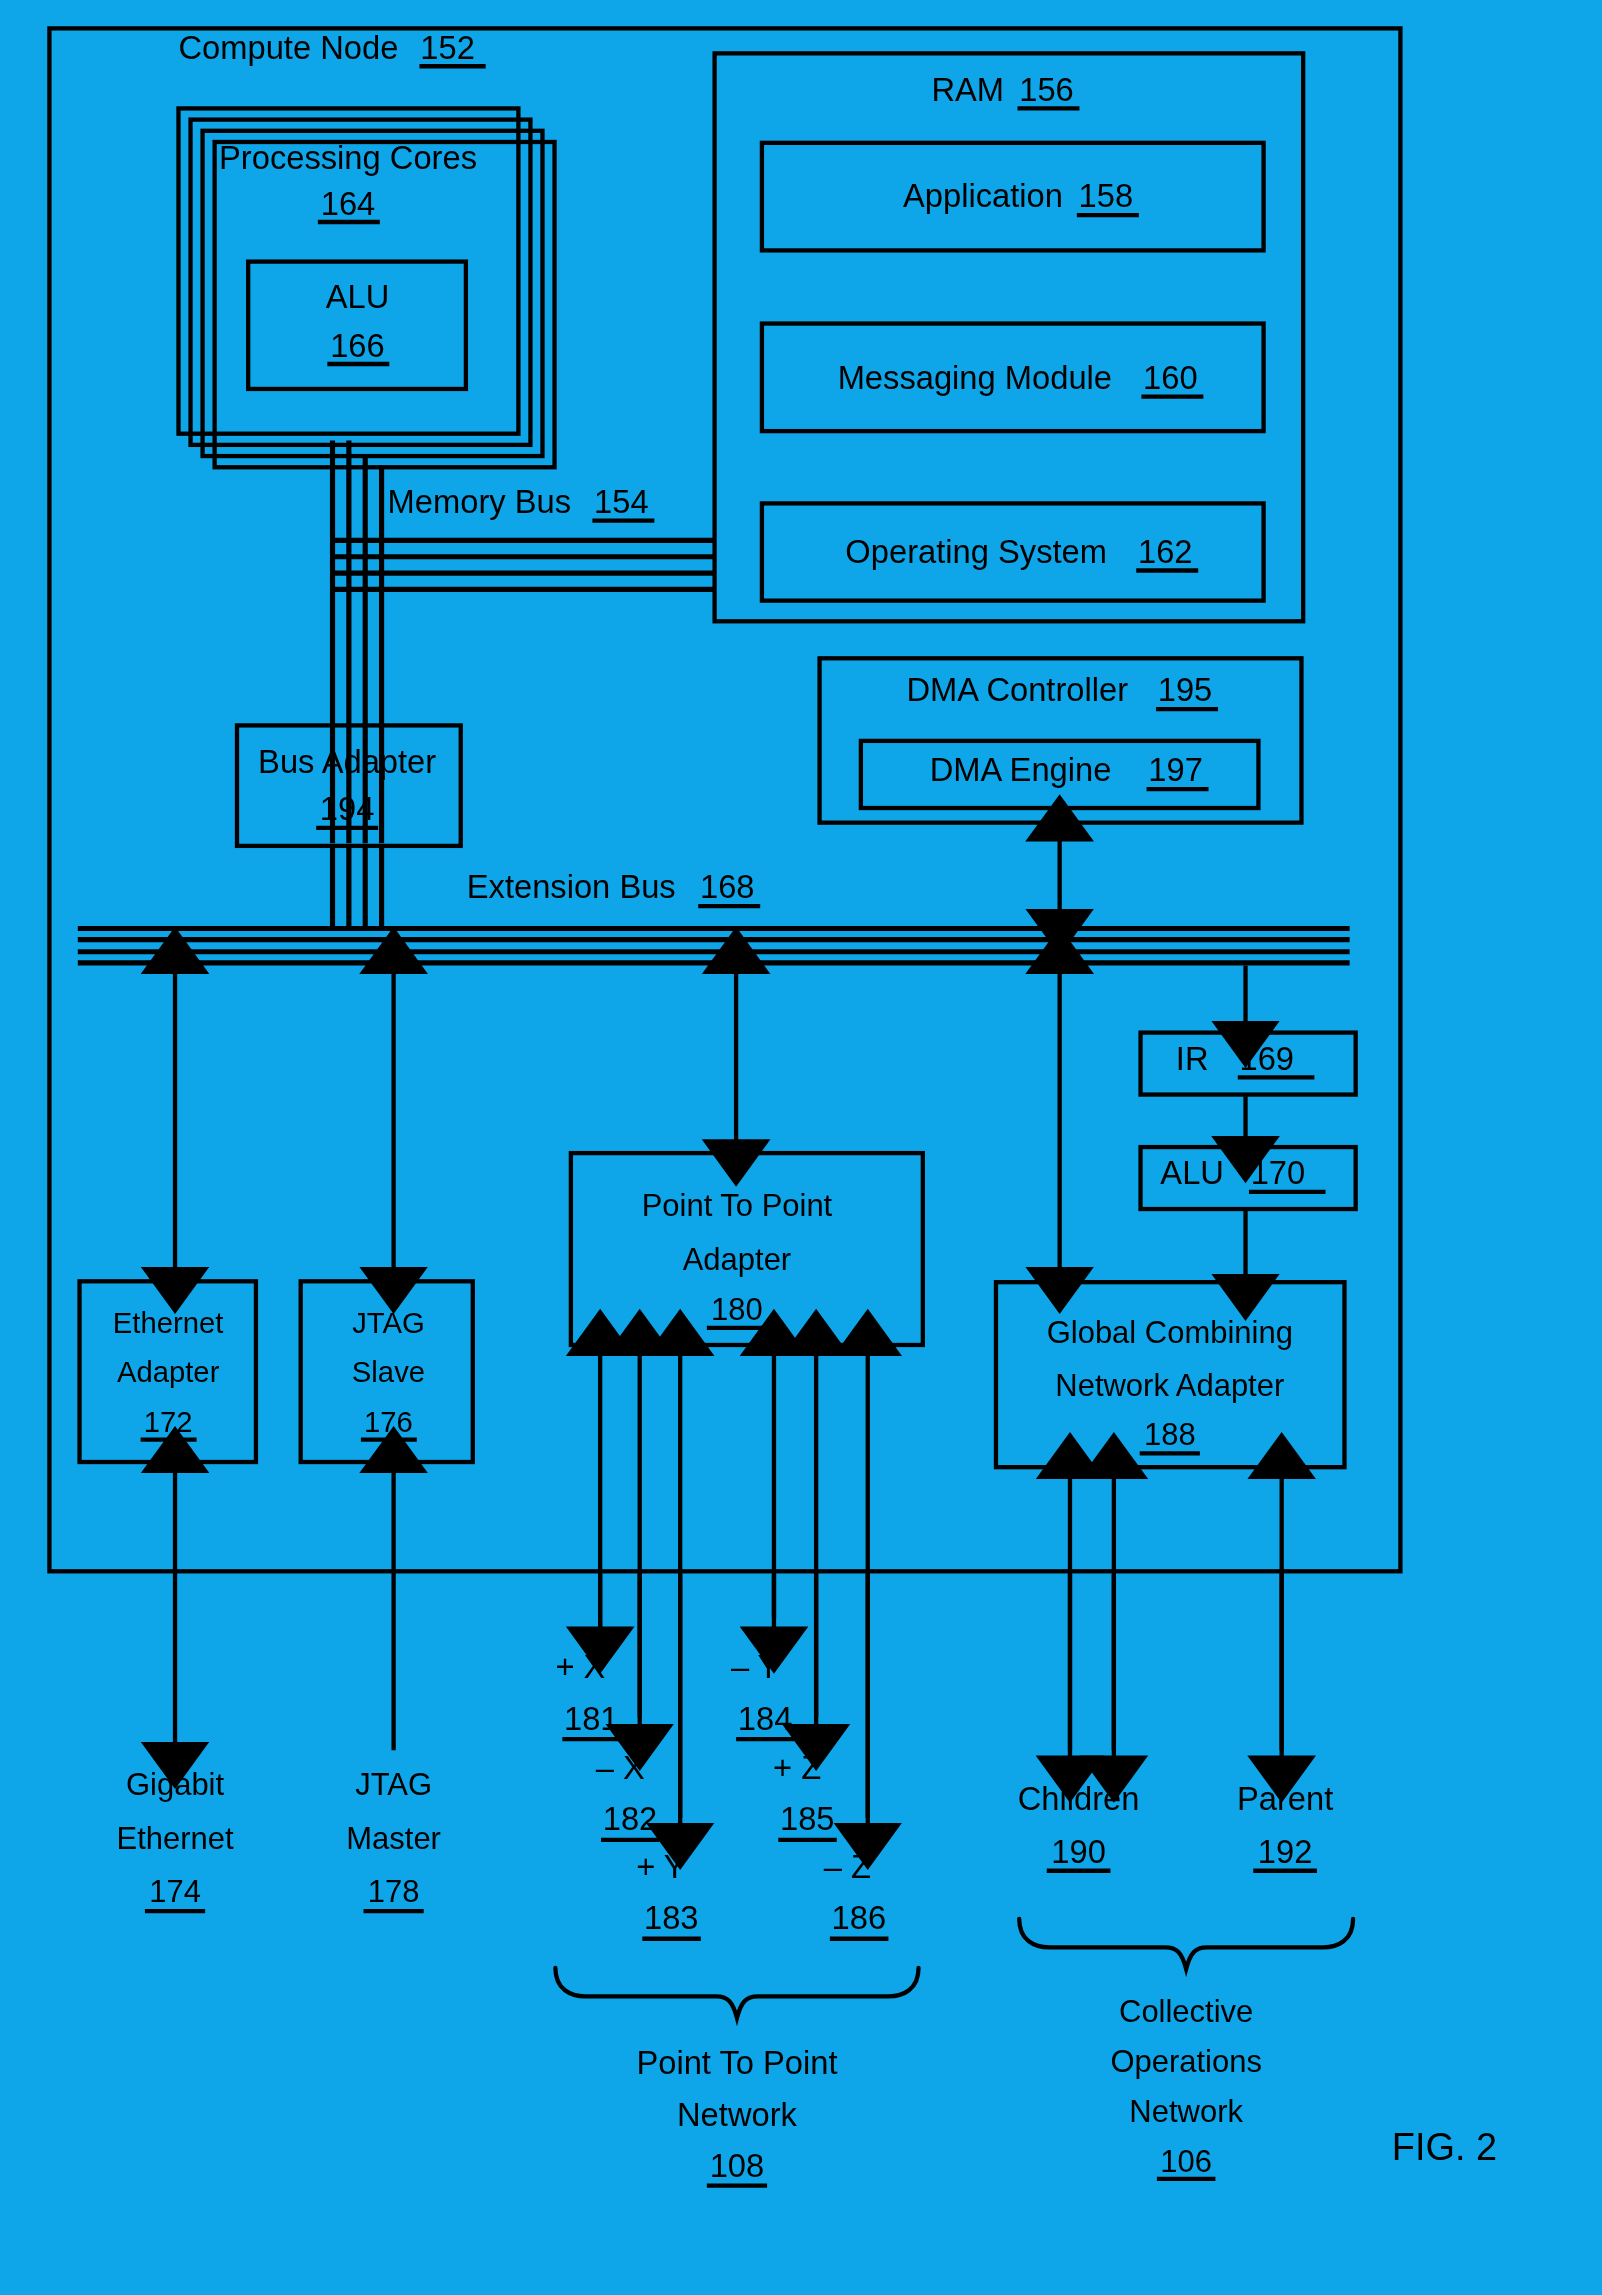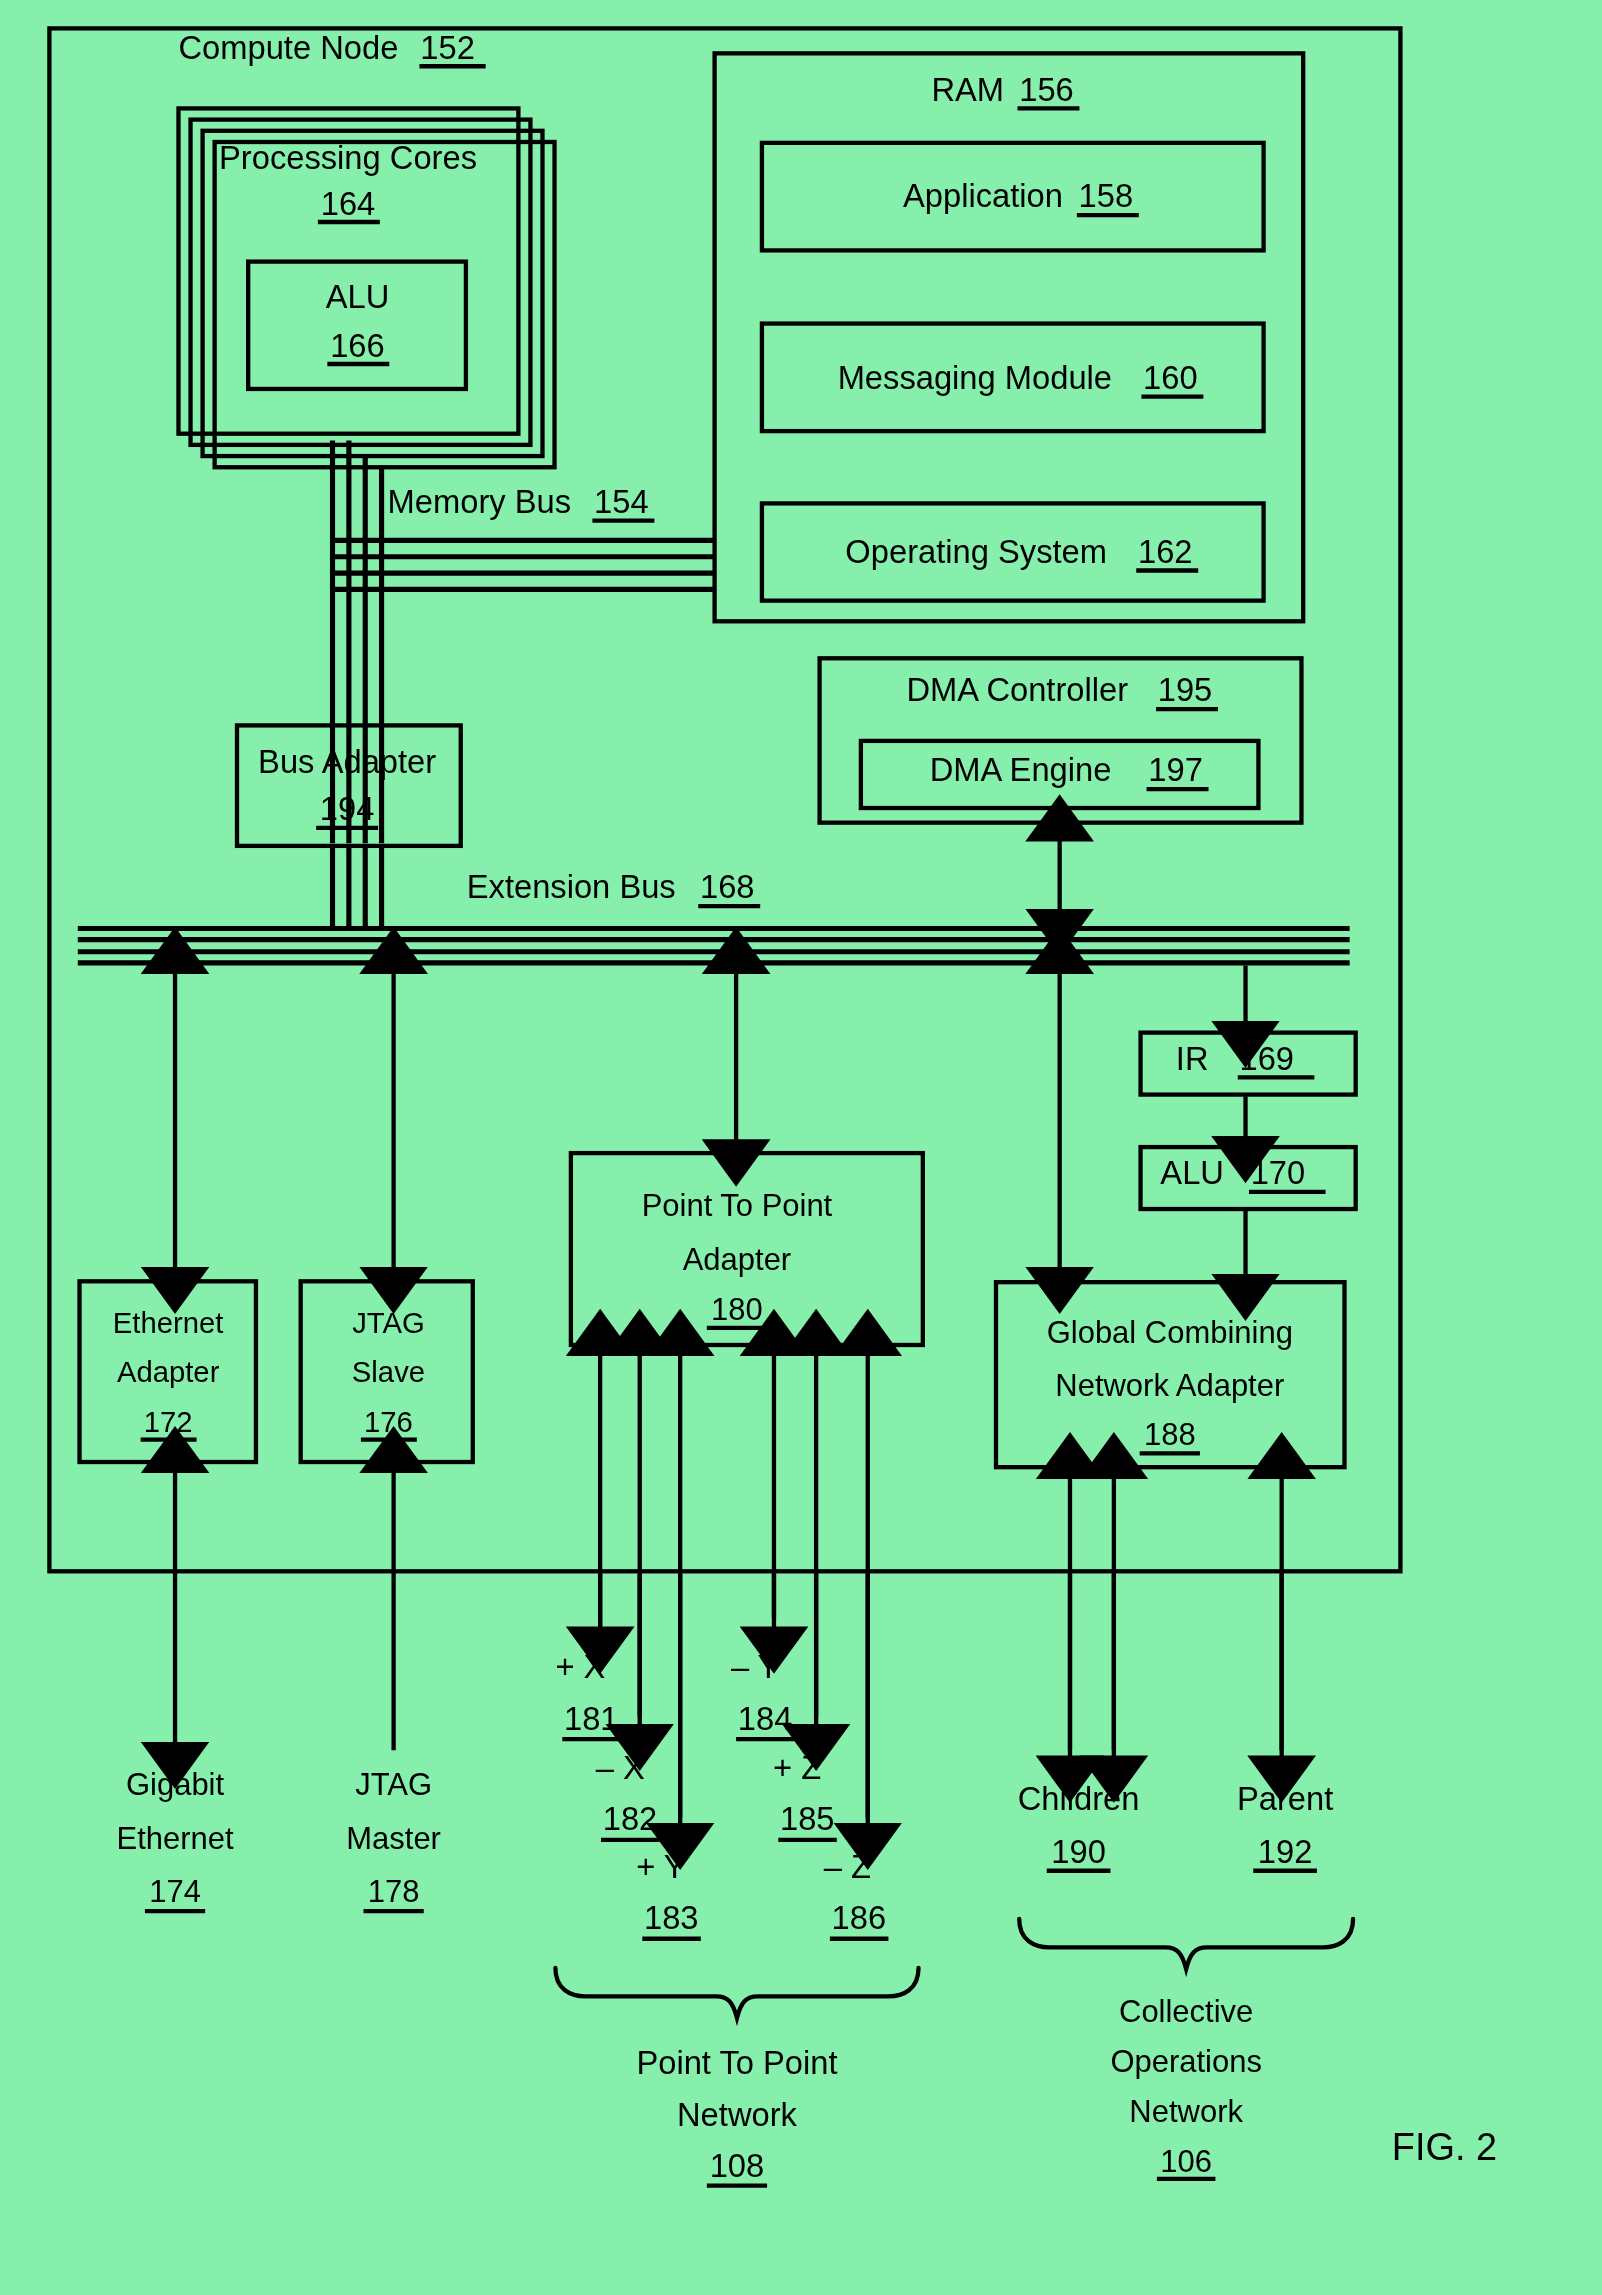--- a/index.html
+++ b/index.html
@@ -4,21 +4,21 @@
 <style>
   html, body {
     margin: 0;
     padding: 0;
     background: #ffffff;
   }
   #fig {
     position: relative;
     width: 1603px;
     height: 2295px;
-    background: #86efac;
+    background: #0ea5e9;
     font-family: "Liberation Sans", sans-serif;
   }
   svg { display: block; }
   .box-label, .free-label {
     fill: #000000;
     font-family: "Liberation Sans", sans-serif;
     text-anchor: middle;
     dominant-baseline: middle;
   }
   text { font-family: "Liberation Sans", sans-serif; fill:#000; }

